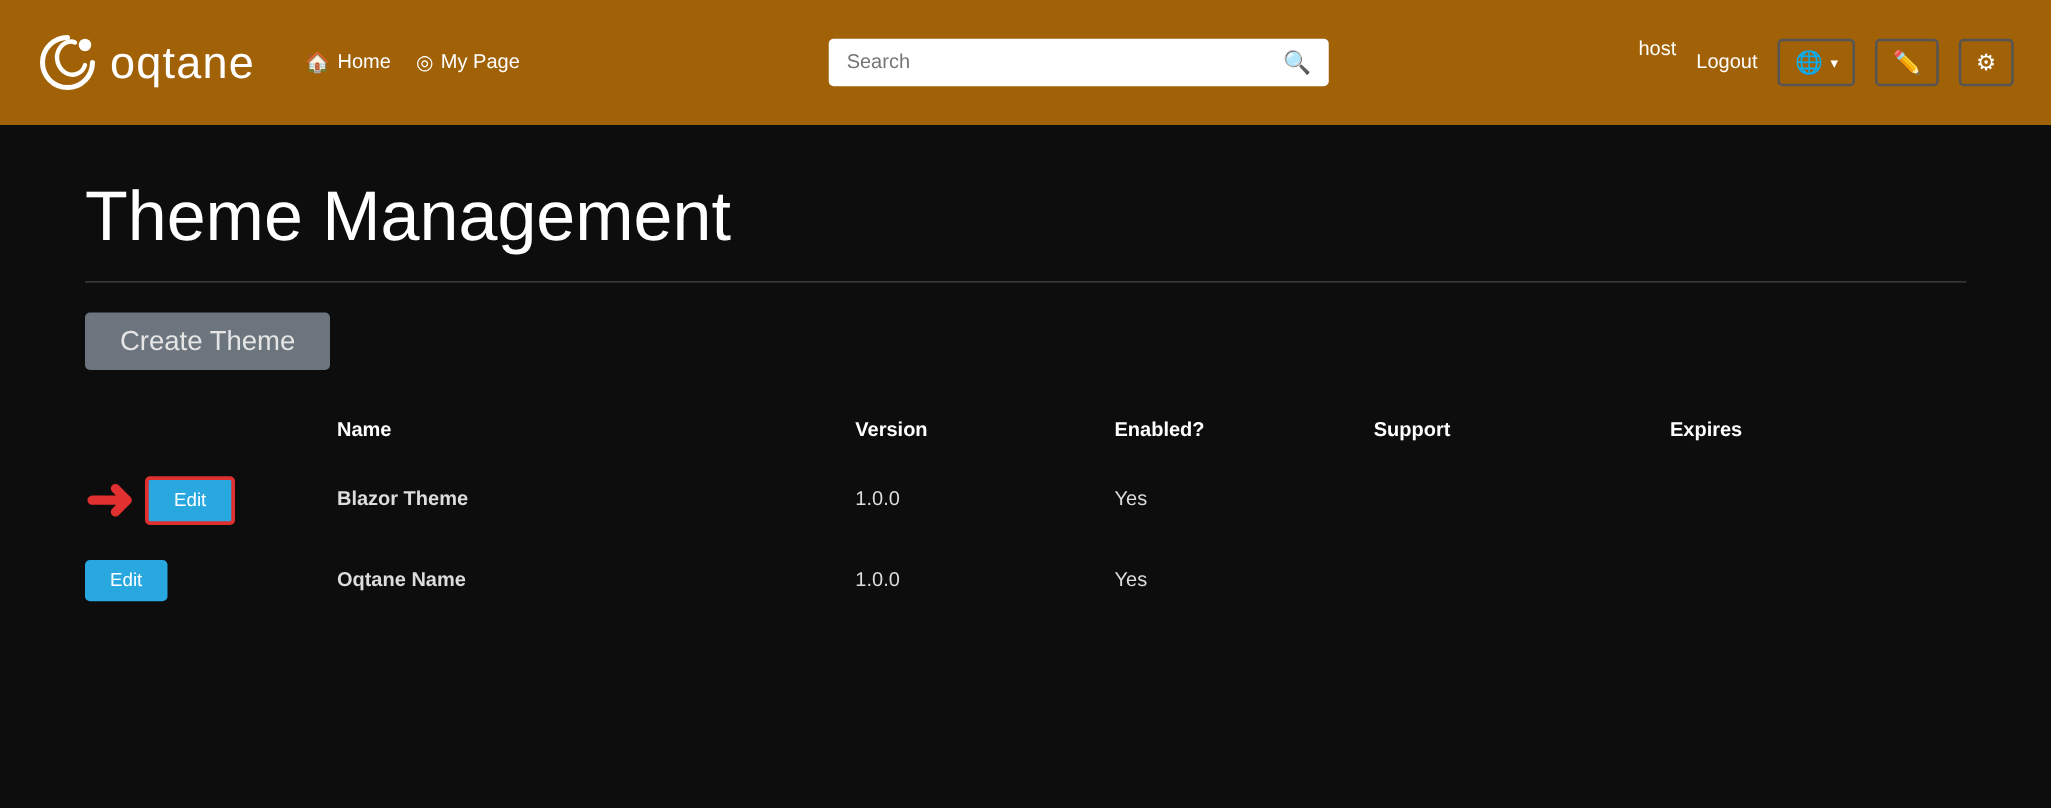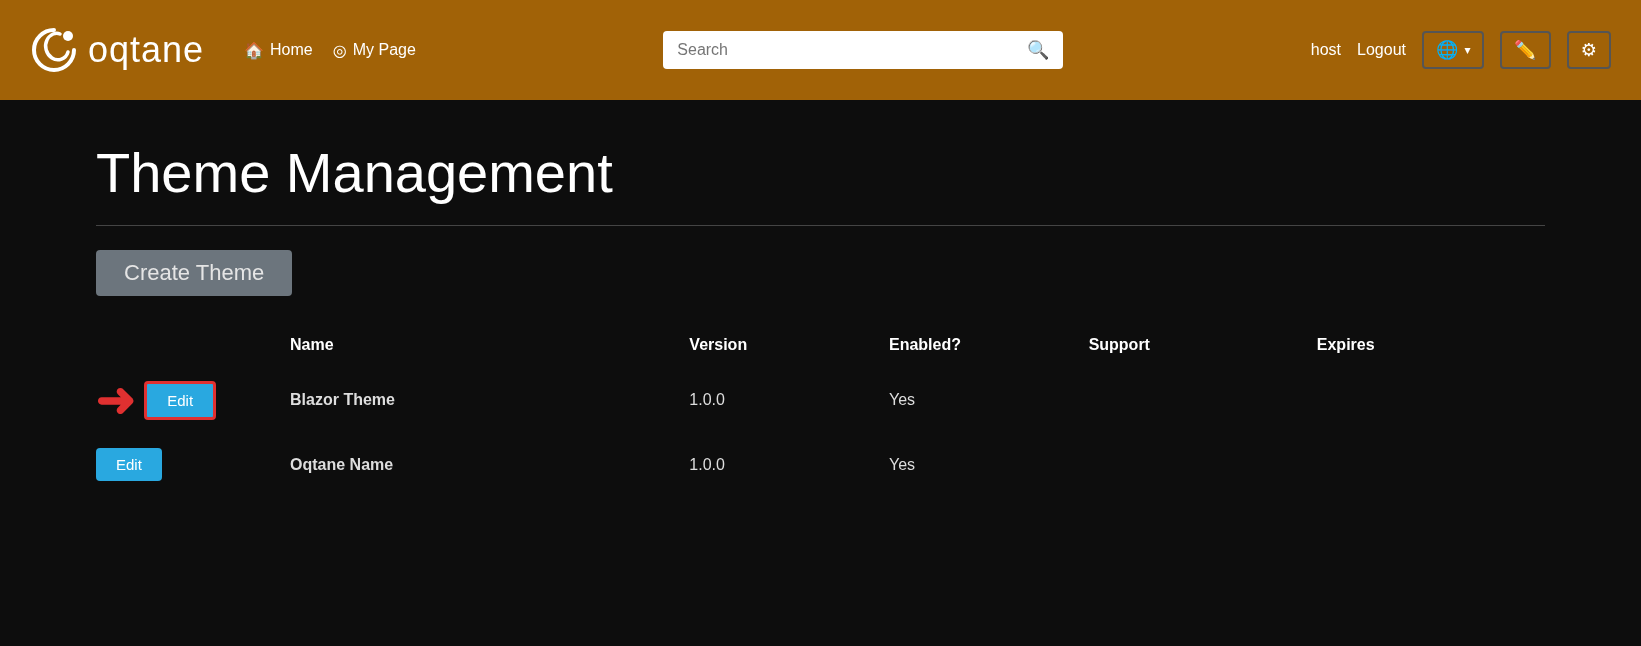--- a/index.html
+++ b/index.html
@@ -67,21 +67,20 @@
       color: #555;
       background: transparent;
     }
     .search-icon-btn {
       color: #888;
       font-size: 18px;
       cursor: pointer;
     }
     .header-right {
       display: flex;
-      align-items: center;
       gap: 16px;
       margin-left: auto;
     }
     .host-text {
       color: #fff;
       font-size: 16px;
     }
     .logout-btn {
       color: #fff;
       font-size: 16px;
@@ -102,21 +101,21 @@
       gap: 4px;
     }
     .icon-btn .arrow {
       font-size: 12px;
       margin-left: 2px;
     }
 
     
     .main {
       background: #0d0d0d;
-      padding: 40px 96px;
+      padding: 40px 68px;
       min-height: 546px;
     }
     .page-title {
       font-size: 56px;
       font-weight: 300;
       color: #fff;
       margin-bottom: 20px;
     }
     .divider {
       border: none;

